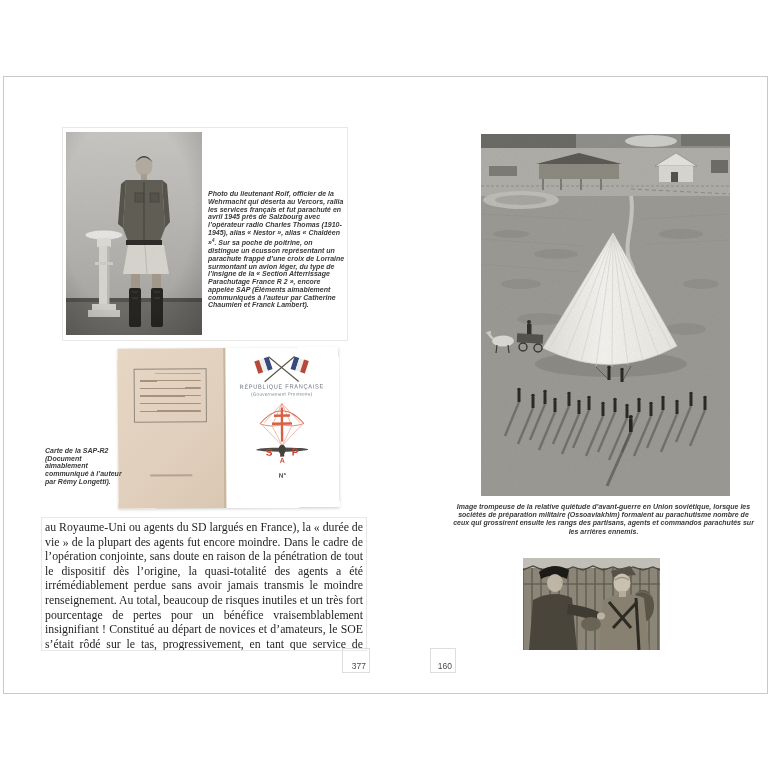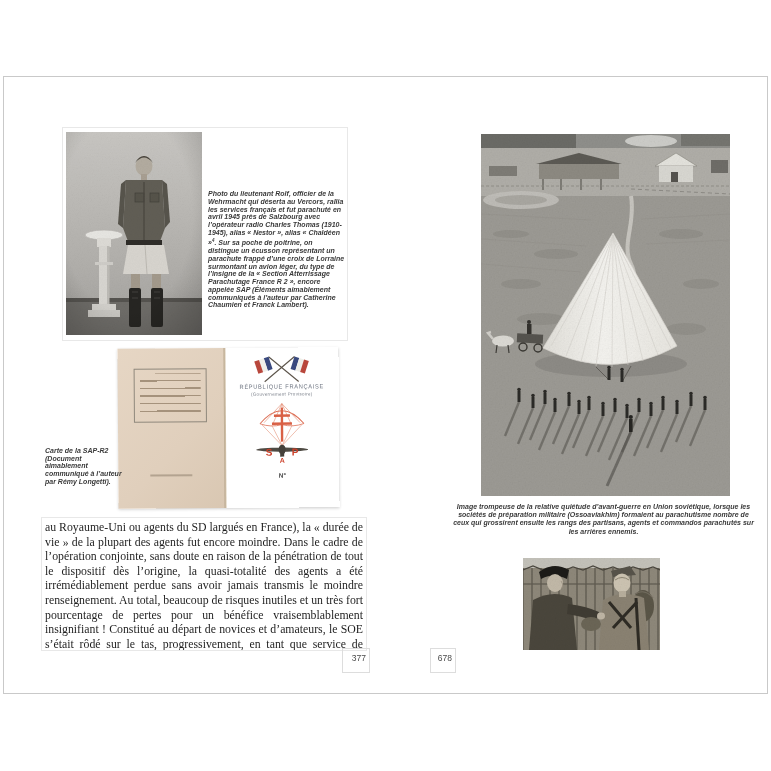--- a/index.html
+++ b/index.html
@@ -44,21 +44,21 @@
           font-size:6.5px;font-weight:bold;color:#4a4a4a;}
   .card-caption{position:absolute;left:41px;top:370px;width:79px;margin:0;
           font-size:7px;line-height:7.7px;font-weight:bold;font-style:italic;color:#3a3a3a;}
   
   .body-text{position:absolute;left:37px;top:440px;width:326px;height:134px;
           border:1px solid #e8e8e8;padding:2px 3px;box-sizing:border-box;overflow:hidden;
           font-family:"Liberation Serif",serif;font-size:11.8px;line-height:14.6px;
           color:#1f1f1f;text-align:justify;text-align-last:justify;}
   
   .pagenum{position:absolute;top:571px;height:25px;border:1px solid #ddd;
-          font-size:8.5px;color:#4a4a4a;text-align:right;padding:4px 3px 0 0;box-sizing:border-box;}
+          font-size:8.5px;color:#4a4a4a;text-align:right;padding:12px 3px 0 0;box-sizing:border-box;}
   .pn-left{left:338px;width:28px;}
   .pn-right{left:426px;width:26px;}
   
   .field-photo{position:absolute;left:477px;top:57px;width:249px;height:362px;display:block;}
   .right-caption{position:absolute;left:446px;top:426px;width:307px;margin:0;text-align:center;
           font-size:7px;line-height:8.2px;font-weight:bold;font-style:italic;color:#3a3a3a;}
   .harness-photo{position:absolute;left:519px;top:481px;width:137px;height:92px;display:block;}
 </style>
 </head>
 <body>
@@ -326,16 +326,16 @@
       <path d="M10,42 Q30,31 49,40 L54,92 L6,92 Z" fill="#4a463c"></path>
       <path d="M16,14 Q30,3 46,12 L44,21 Q30,14 18,21 Z" fill="#1c1b18"></path>
       <ellipse cx="32" cy="25" rx="8" ry="9" fill="#c2b9a8"></ellipse>
       <path d="M38,23 Q41,26 39,30" stroke="#9a9181" stroke-width=".8" fill="none"></path>
       <path d="M45,46 Q63,48 76,54 L73,63 Q57,58 44,56 Z" fill="#403c33"></path>
       <ellipse cx="78" cy="58" rx="4" ry="3.4" fill="#bfb6a5"></ellipse>
       <ellipse cx="68" cy="66" rx="10" ry="7" fill="#6b6556"></ellipse>
       <rect width="137" height="92" filter="url(#g3)" opacity=".13" style="mix-blend-mode:multiply"></rect>
     </svg>
 
-    <div class="pagenum pn-right">678</div>
+    <div class="pagenum pn-right">160</div>
 
   </div>
 </div>
 
 </body></html>

